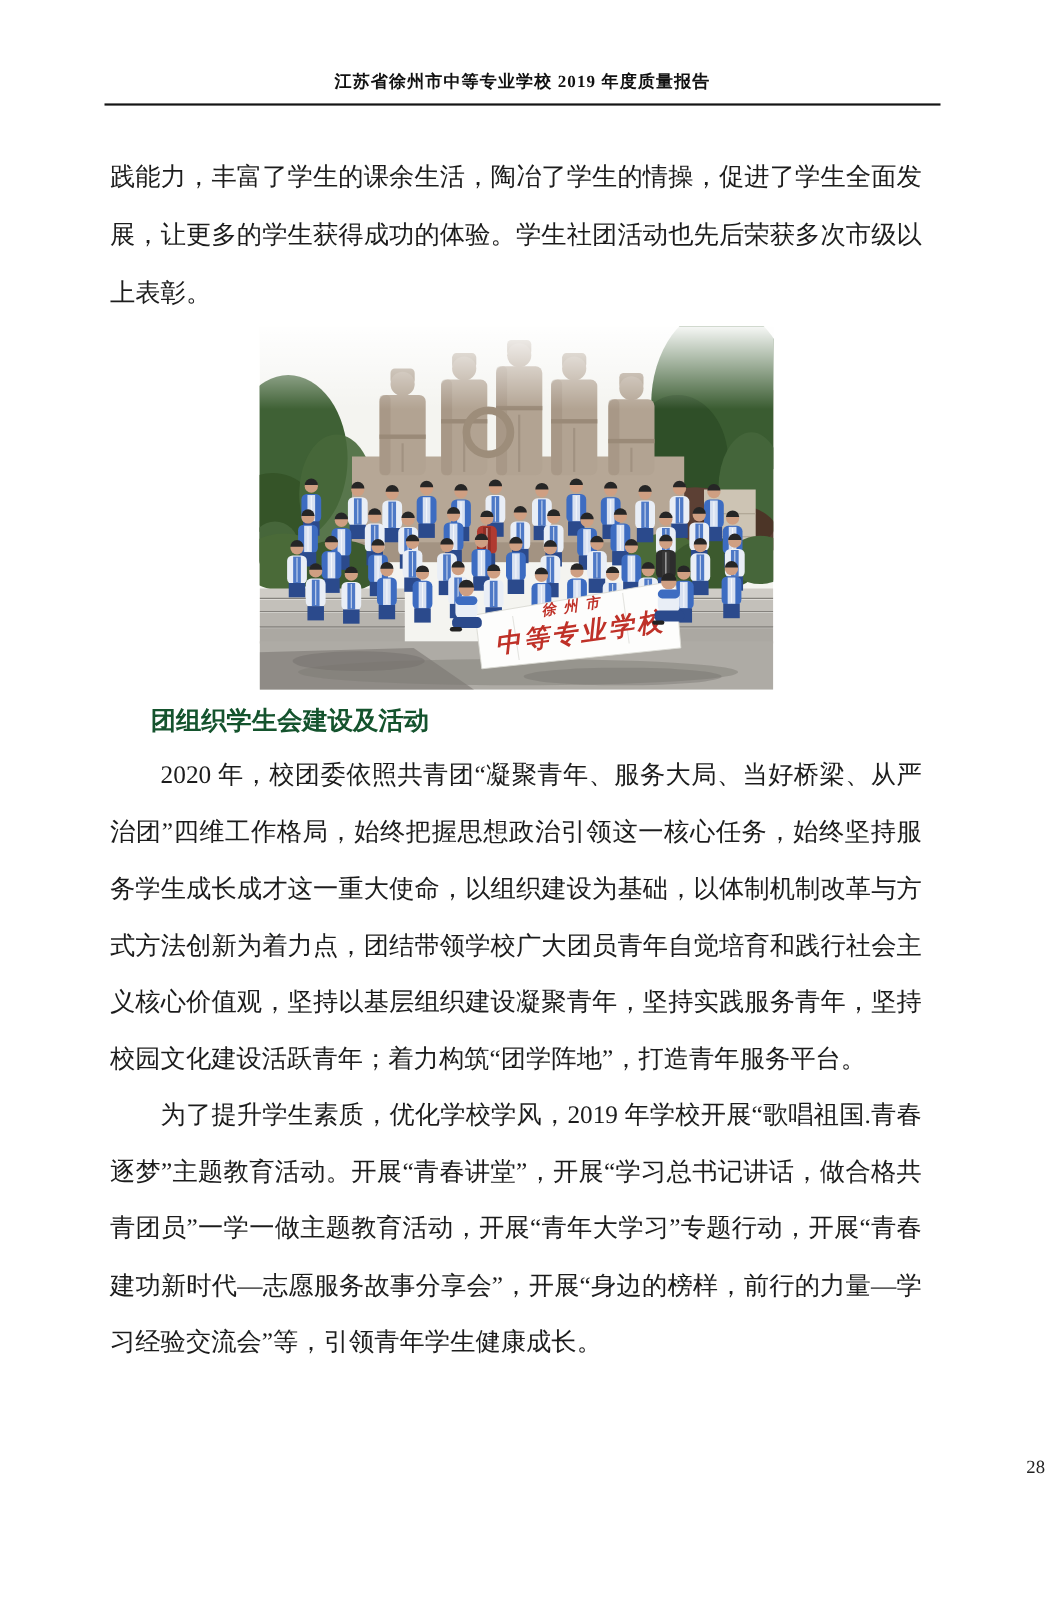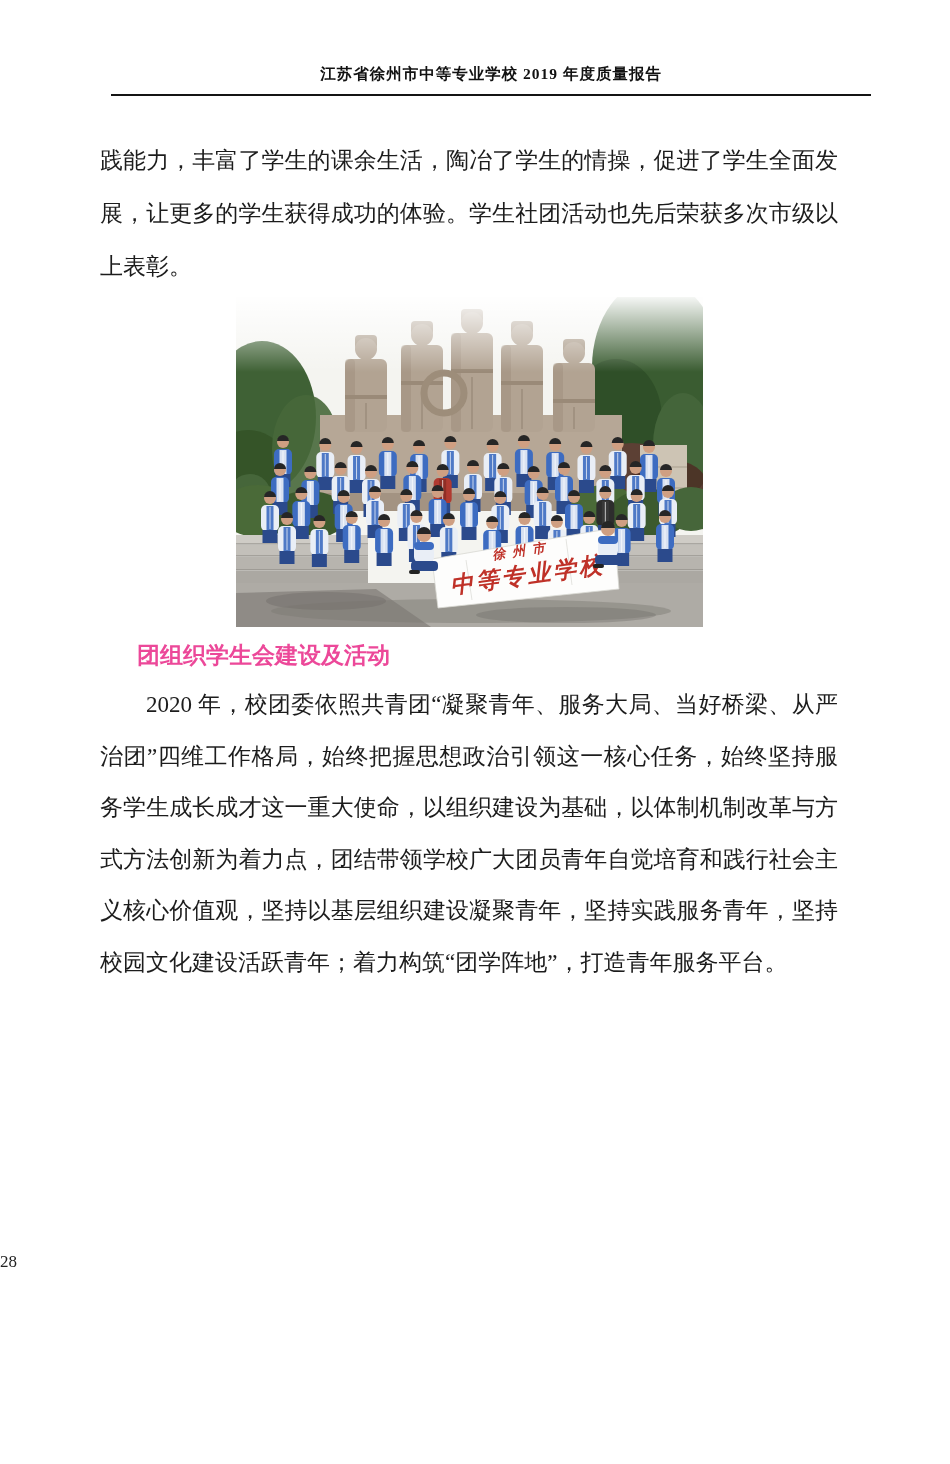--- a/index.html
+++ b/index.html
@@ -1,30 +1,30 @@
 <!DOCTYPE html>
 <html><head>
 <meta charset="utf-8">
 <style>
   html,body{margin:0;padding:0;background:#ffffff;}
   .page{position:relative;width:950px;height:1464px;background:#ffffff;overflow:hidden;
         font-family:"Liberation Serif","DejaVu Serif",serif;color:#1d1d1d;}
-  .doc-header{position:absolute;top:64px;left:111px;width:760px;text-align:center;
+  .doc-header{position:absolute;top:64px;left:95px;width:760px;text-align:center;
         font-size:15.5px;font-weight:bold;letter-spacing:1px;color:#111;
         padding-bottom:9px;border-bottom:2.5px solid #141414;}
   .content{position:absolute;top:134px;left:100px;width:738px;}
   .content p{margin:0;font-size:23px;line-height:53px;text-align:justify;
         text-justify:inter-ideograph;color:#1c1c1c;}
   .content p.lower{line-height:51.5px;}
   .content p.indent{text-indent:2em;}
   .section-heading{margin:10px 0 6px 0;font-size:23px;line-height:36px;font-weight:700;
-        font-family:"Liberation Sans","DejaVu Sans",sans-serif;color:#ec4899;text-indent:37px;}
+        font-family:"Liberation Sans","DejaVu Sans",sans-serif;color:#14532d;text-indent:37px;}
   .figure{width:467px;height:330px;margin:4px auto 8px auto;}
   .figure svg{display:block;}
-  .pagenum{position:absolute;top:1252px;left:0;width:100%;text-align:left;
+  .pagenum{position:absolute;top:1324px;left:0;width:100%;text-align:right;
         font-size:17px;color:#222;}
 </style>
 </head>
 <body>
 
 <div class="page">
 
   <div class="doc-header">
     <span>江苏省徐州市中等专业学校 2019 年度质量报告</span>
   </div>
@@ -586,16 +586,17 @@
             </g>
           </g>
 
         <rect x="0" y="0" width="467" height="75" fill="url(#hz)"></rect>
       </svg>
     </div>
 
     <h2 class="section-heading">团组织学生会建设及活动</h2>
 
     <p class="indent lower">2020 年，校团委依照共青团“凝聚青年、服务大局、当好桥梁、从严治团”四维工作格局，始终把握思想政治引领这一核心任务，始终坚持服务学生成长成才这一重大使命，以组织建设为基础，以体制机制改革与方式方法创新为着力点，团结带领学校广大团员青年自觉培育和践行社会主义核心价值观，坚持以基层组织建设凝聚青年，坚持实践服务青年，坚持校园文化建设活跃青年；着力构筑“团学阵地”，打造青年服务平台。</p>
+    <p class="indent lower">为了提升学生素质，优化学校学风，2019 年学校开展“歌唱祖国.青春逐梦”主题教育活动。开展“青春讲堂”，开展“学习总书记讲话，做合格共青团员”一学一做主题教育活动，开展“青年大学习”专题行动，开展“青春建功新时代—志愿服务故事分享会”，开展“身边的榜样，前行的力量—学习经验交流会”等，引领青年学生健康成长。</p>
   </div>
 
   <div class="pagenum">28</div>
 </div>
 
 </body></html>

